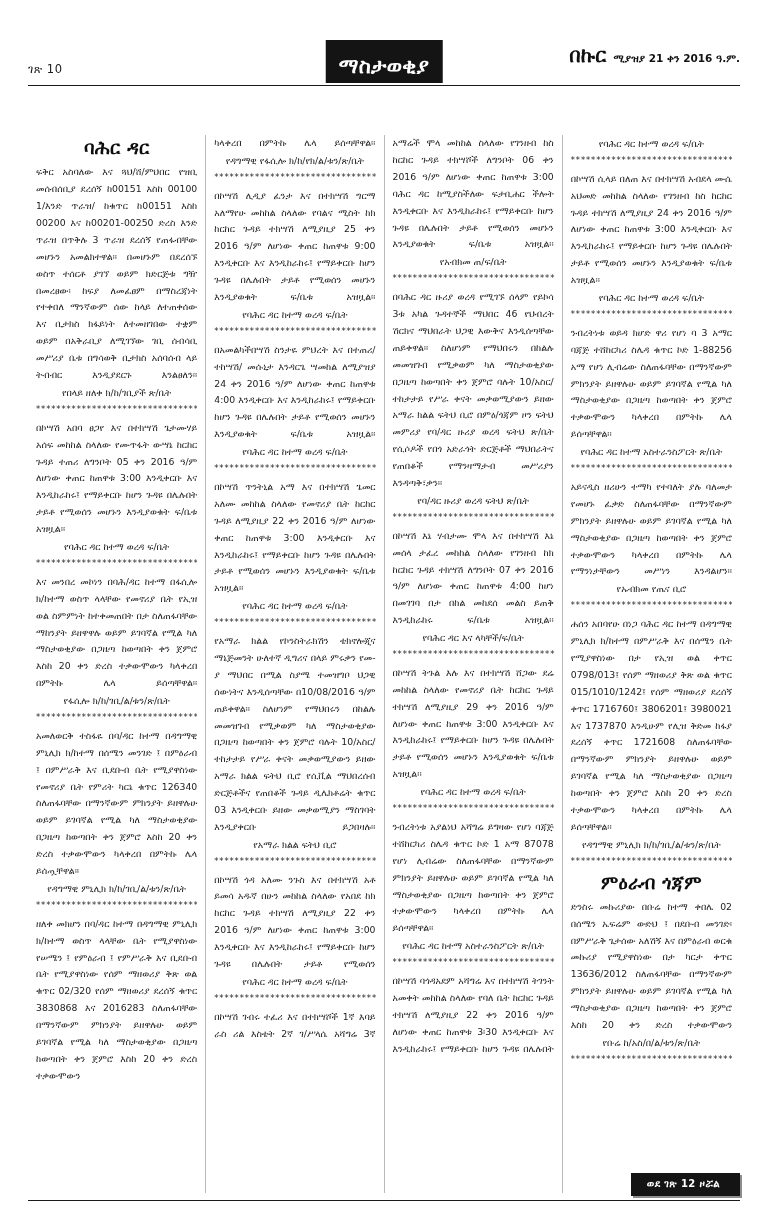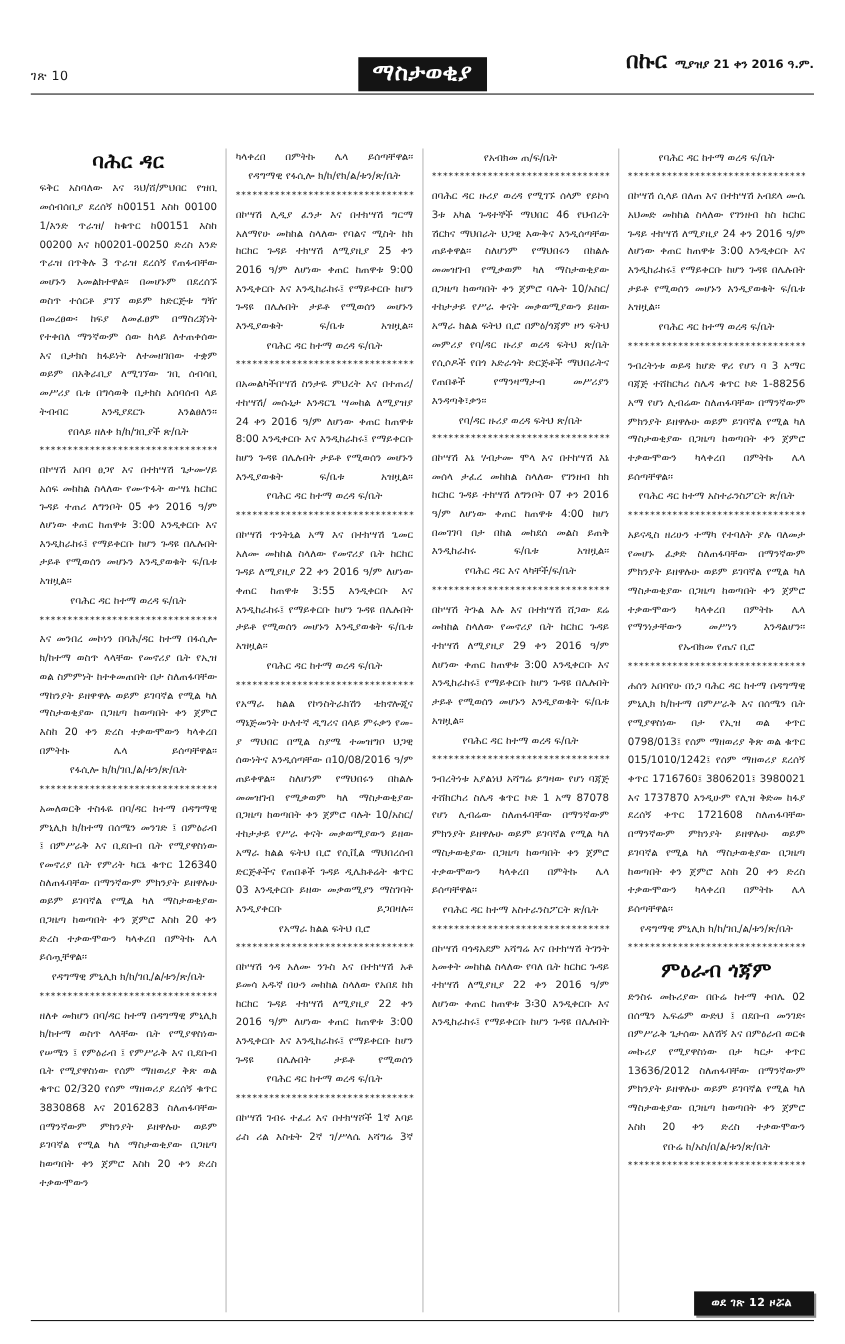--- a/index.html
+++ b/index.html
@@ -31,21 +31,21 @@
     white-space: nowrap;
   }
   .mh-logo {
     position: absolute;
     left: 50%; transform: translateX(-50%);
     bottom: 5px;
     background: #141414;
     color: #ffffff;
     font-size: 20.5px;
     font-weight: bold;
-    padding: 3px 13px 5px 13px;
+    padding: 15px 13px 5px 13px;
     letter-spacing: 0.3px;
     line-height: 1.12;
     white-space: nowrap;
     z-index: 3;
   }
   .mh-right {
     position: absolute;
     right: 0; bottom: 21px;
     display: flex;
     align-items: baseline;
@@ -183,35 +183,36 @@
         <div class="divider">*******************************************</div>
         <p class="body">ዘለቀ መክሆን በባ/ዳር ከተማ በዳግማዊ ምኒሊክ ክ/ከተማ ወስጥ ላላቸው ቤት የሚያዋስነው የሠሜን ፤ የምዕራብ ፤ የምሥራቅ እና ቢደቡብ ቤት የሚያዋስነው የሰም ማዘወሪያ ቅጽ ወል ቁጥር 02/320 የሰም ማዘወሪያ ደረሰኝ ቁጥር 3830868 እና 2016283 ስለጠፋባቸው በማንኛውም ምክንያት ይዘዋሉሁ ወይም ይገባኛል የሚል ካለ ማስታወቂያው በጋዜጣ ከወጣበት ቀን ጀምሮ እስከ 20 ቀን ድረስ ተቃውሞውን</p>
       </div>
       <div class="col">
         <p class="body">ካላቀረበ በምትኩ ሌላ ይሰጣቸዋል፡፡</p>
         <div class="sig">የዳግማዊ የፋሲሎ ክ/ከ/የክ/ል/ቱን/ጽ/ቤት</div>
         <div class="divider">*******************************************</div>
         <p class="body">በኮሣሽ ሊዲያ ፈንታ እና በተክሣሽ ግርማ አለማየሁ መከከል ስላለው የባልና ሚስት ከክ ከርከር ጉዳይ ተክሣሽ ለሚያዚያ 25 ቀን 2016 ዓ/ም ለሆነው ቀጠር ከጠዋቱ 9:00 እንዲቀርቡ እና እንዲከራከሩ፤ የማይቀርቡ ከሆን ጉዳዩ በሌሉበት ታይቶ የሚወሰን መሆኑን እንዲያወቁት ፍ/ቤቱ አዝዟል፡፡</p>
         <div class="sig">የባሕር ዳር ከተማ ወረዳ ፍ/ቤት</div>
         <div class="divider">*******************************************</div>
-        <p class="body">በአመልካችበሣሽ ስንታዬ ምህረት እና በተጠሪ/ተከሣሽ/ መሱኒታ እንዳርጌ ሣመከል ለሚያዝያ 24 ቀን 2016 ዓ/ም ለሆነው ቀጠር ከጠዋቱ 8:00 እንዲቀርቡ እና እንዲከራከሩ፤ የማይቀርቡ ከሆን ጉዳዩ በሌሉበት ታይቶ የሚወሰን መሆኑን እንዲያወቁት ፍ/ቤቱ አዝዟል፡፡</p>
-        <div class="sig">የባሕር ዳር ከተማ ወረዳ ፍ/ቤት</div>
-        <div class="divider">*******************************************</div>
-        <p class="body">በኮሣሽ ጥንትኒል አማ እና በተክሣሽ ጌመር አለሙ መከከል ስላለው የመኖሪያ ቤት ከርከር ጉዳይ ለሚያዚያ 22 ቀን 2016 ዓ/ም ለሆነው ቀጠር ከጠዋቱ 3:55 እንዲቀርቡ እና እንዲከራከሩ፤ የማይቀርቡ ከሆን ጉዳዩ በሌሉበት ታይቶ የሚወሰን መሆኑን እንዲያወቁት ፍ/ቤቱ አዝዟል፡፡</p>
+        <p class="body">በአመልካችበሣሽ ስንታዬ ምህረት እና በተጠሪ/ተከሣሽ/ መሱኒታ እንዳርጌ ሣመከል ለሚያዝያ 24 ቀን 2016 ዓ/ም ለሆነው ቀጠር ከጠዋቱ 4:00 እንዲቀርቡ እና እንዲከራከሩ፤ የማይቀርቡ ከሆን ጉዳዩ በሌሉበት ታይቶ የሚወሰን መሆኑን እንዲያወቁት ፍ/ቤቱ አዝዟል፡፡</p>
+        <div class="sig">የባሕር ዳር ከተማ ወረዳ ፍ/ቤት</div>
+        <div class="divider">*******************************************</div>
+        <p class="body">በኮሣሽ ጥንትኒል አማ እና በተክሣሽ ጌመር አለሙ መከከል ስላለው የመኖሪያ ቤት ከርከር ጉዳይ ለሚያዚያ 22 ቀን 2016 ዓ/ም ለሆነው ቀጠር ከጠዋቱ 3:00 እንዲቀርቡ እና እንዲከራከሩ፤ የማይቀርቡ ከሆን ጉዳዩ በሌሉበት ታይቶ የሚወሰን መሆኑን እንዲያወቁት ፍ/ቤቱ አዝዟል፡፡</p>
         <div class="sig">የባሕር ዳር ከተማ ወረዳ ፍ/ቤት</div>
         <div class="divider">*******************************************</div>
         <p class="body">የአማራ ክልል የኮንስትራክሽን ቴክኖሎጂና ማኔጅመንት ሁለተኛ ዲግሪና በላይ ምሩቃን የመ-ያ ማህበር በሚል ስያሜ ተመዝግቦ ህጋዊ ሰውነትና እንዲሰጣቸው በ10/08/2016 ዓ/ም ጠይቀዋል፡፡ ስለሆነም የማህበሩን በከልሉ መመዝገብ የሚቃወም ካለ ማስታወቂያው በጋዜጣ ከወጣበት ቀን ጀምሮ ባሉት 10/አስር/ ተከታታይ የሥራ ቀናት መቃወሚያውን ይዘው አማራ ክልል ፍትህ ቢሮ የሲቪል ማህበረሰብ ድርጅቶችና የጠበቆች ጉዳይ ዲሌክቶሬት ቁጥር 03 እንዲቀርቡ ይዘው መቃወሚያን ማስገባት እንዲያቀርቡ ይጋበዛሉ፡፡</p>
         <div class="sig">የአማራ ክልል ፍትህ ቢሮ</div>
         <div class="divider">*******************************************</div>
         <p class="body">በኮሣሽ ጎዳ አለሙ ንጉስ እና በተክሣሽ አቶ ይመሳ አዱኛ በሁን መከከል ስላለው የአበደ ከክ ከርከር ጉዳይ ተክሣሽ ለሚያዚያ 22 ቀን 2016 ዓ/ም ለሆነው ቀጠር ከጠዋቱ 3:00 እንዲቀርቡ እና እንዲከራከሩ፤ የማይቀርቡ ከሆን ጉዳዩ በሌሉበት ታይቶ የሚወሰን</p>
         <div class="sig">የባሕር ዳር ከተማ ወረዳ ፍ/ቤት</div>
         <div class="divider">*******************************************</div>
         <p class="body">በኮሣሽ ገብሩ ተፈሪ እና በተክሣሾች 1ኛ እባይ ራስ ሪል እስቴት 2ኛ ገ/ሥላሴ አሻግሬ 3ኛ</p>
       </div>
       <div class="col">
+        <p class="body">አማሬች ሞላ መከከል ስላለው የገንዘብ ከስ ከርከር ጉዳይ ተክሣሾች ለግንቦት 06 ቀን 2016 ዓ/ም ለሆነው ቀጠር ከጠዋቱ 3:00 ባሕር ዳር ከሚያስችለው ፍታቢሐር ችሎት እንዲቀርቡ እና እንዲከራከሩ፤ የማይቀርቡ ከሆን ጉዳዩ በሌሉበት ታይቶ የሚወሰን መሆኑን እንዲያወቁት ፍ/ቤቱ አዝዟል፡፡</p>
         <div class="sig">የአብክመ ጠ/ፍ/ቤት</div>
         <div class="divider">*******************************************</div>
         <p class="body">በባሕር ዳር ዙሪያ ወረዳ የሚገኙ ሰላም የይኮሳ 3ቱ አካል ጉዳተኞች ማህበር 46 የህብረት ሽርክና ማህበራት ህጋዊ እውቅና እንዲሰጣቸው ጠይቀዋል፡፡ ስለሆነም የማህበሩን በከልሉ መመዝገብ የሚቃወም ካለ ማስታወቂያው በጋዜጣ ከወጣበት ቀን ጀምሮ ባሉት 10/አስር/ ተከታታይ የሥራ ቀናት መቃወሚያውን ይዘው አማራ ክልል ፍትህ ቢሮ በምዕ/ጎጃም ዞን ፍትህ መምሪያ የባ/ዳር ዙሪያ ወረዳ ፍትህ ጽ/ቤት የሲሶዶች የበጎ አድራጎት ድርጅቶች ማህበራትና የጠበቆች የማንዛማታብ መሥሪያን እንዳጣቅ፣ቃን፡፡</p>
         <div class="sig">የባ/ዳር ዙሪያ ወረዳ ፍትህ ጽ/ቤት</div>
         <div class="divider">*******************************************</div>
         <p class="body">በኮሣሽ እኔ ሃብታሙ ሞላ እና በተከሣሽ እኔ መሰላ ታፈረ መከከል ስላለው የገንዘብ ከክ ከርከር ጉዳይ ተክሣሽ ለግንቦት 07 ቀን 2016 ዓ/ም ለሆነው ቀጠር ከጠዋቱ 4:00 ከሆነ በመገገባ በታ በከል መከደሰ መልስ ይጠቅ እንዲከራከሩ ፍ/ቤቱ አዝዟል፡፡</p>
         <div class="sig">የባሕር ዳር እና ላካቸች/ፍ/ቤት</div>
         <div class="divider">*******************************************</div>
         <p class="body">በኮሣሽ ትጉል እሉ እና በተክሣሽ ሸጋው ደሬ መከከል ስላለው የመኖሪያ ቤት ከርከር ጉዳይ ተክሣሽ ለሚያዚያ 29 ቀን 2016 ዓ/ም ለሆነው ቀጠር ከጠዋቱ 3:00 እንዲቀርቡ እና እንዲከራከሩ፤ የማይቀርቡ ከሆን ጉዳዩ በሌሉበት ታይቶ የሚወሰን መሆኑን እንዲያወቁት ፍ/ቤቱ አዝዟል፡፡</p>
         <div class="sig">የባሕር ዳር ከተማ ወረዳ ፍ/ቤት</div>

